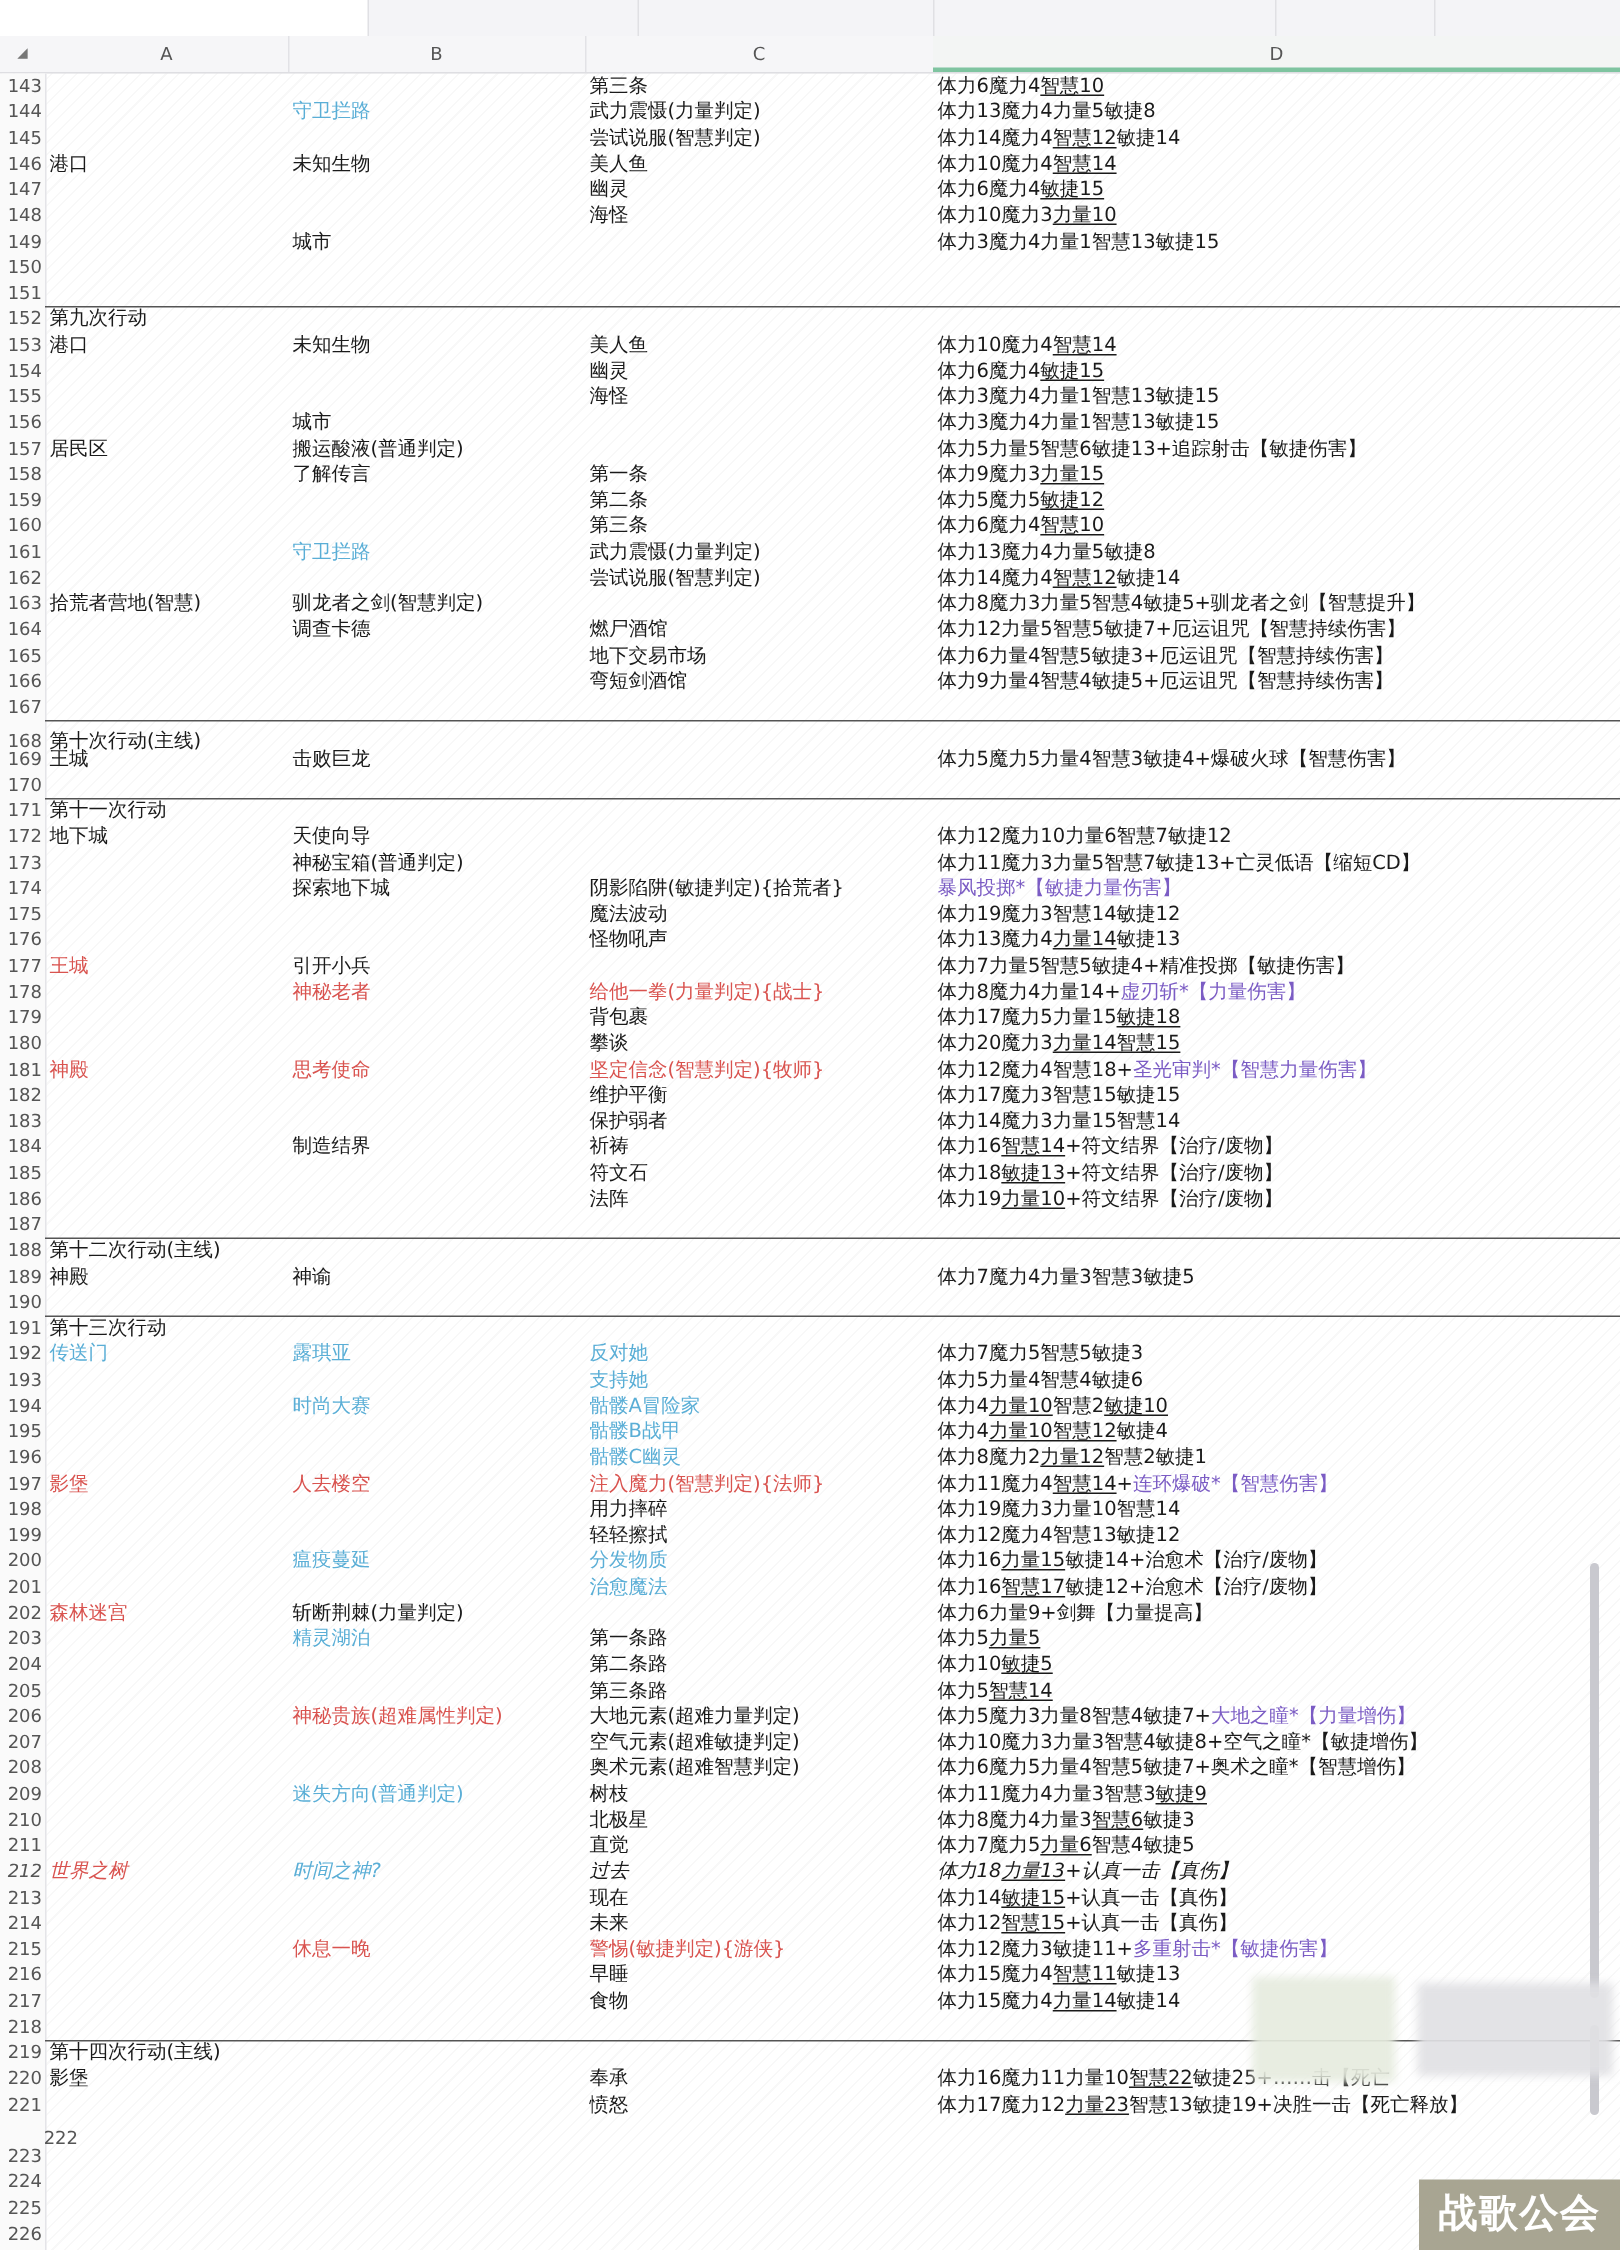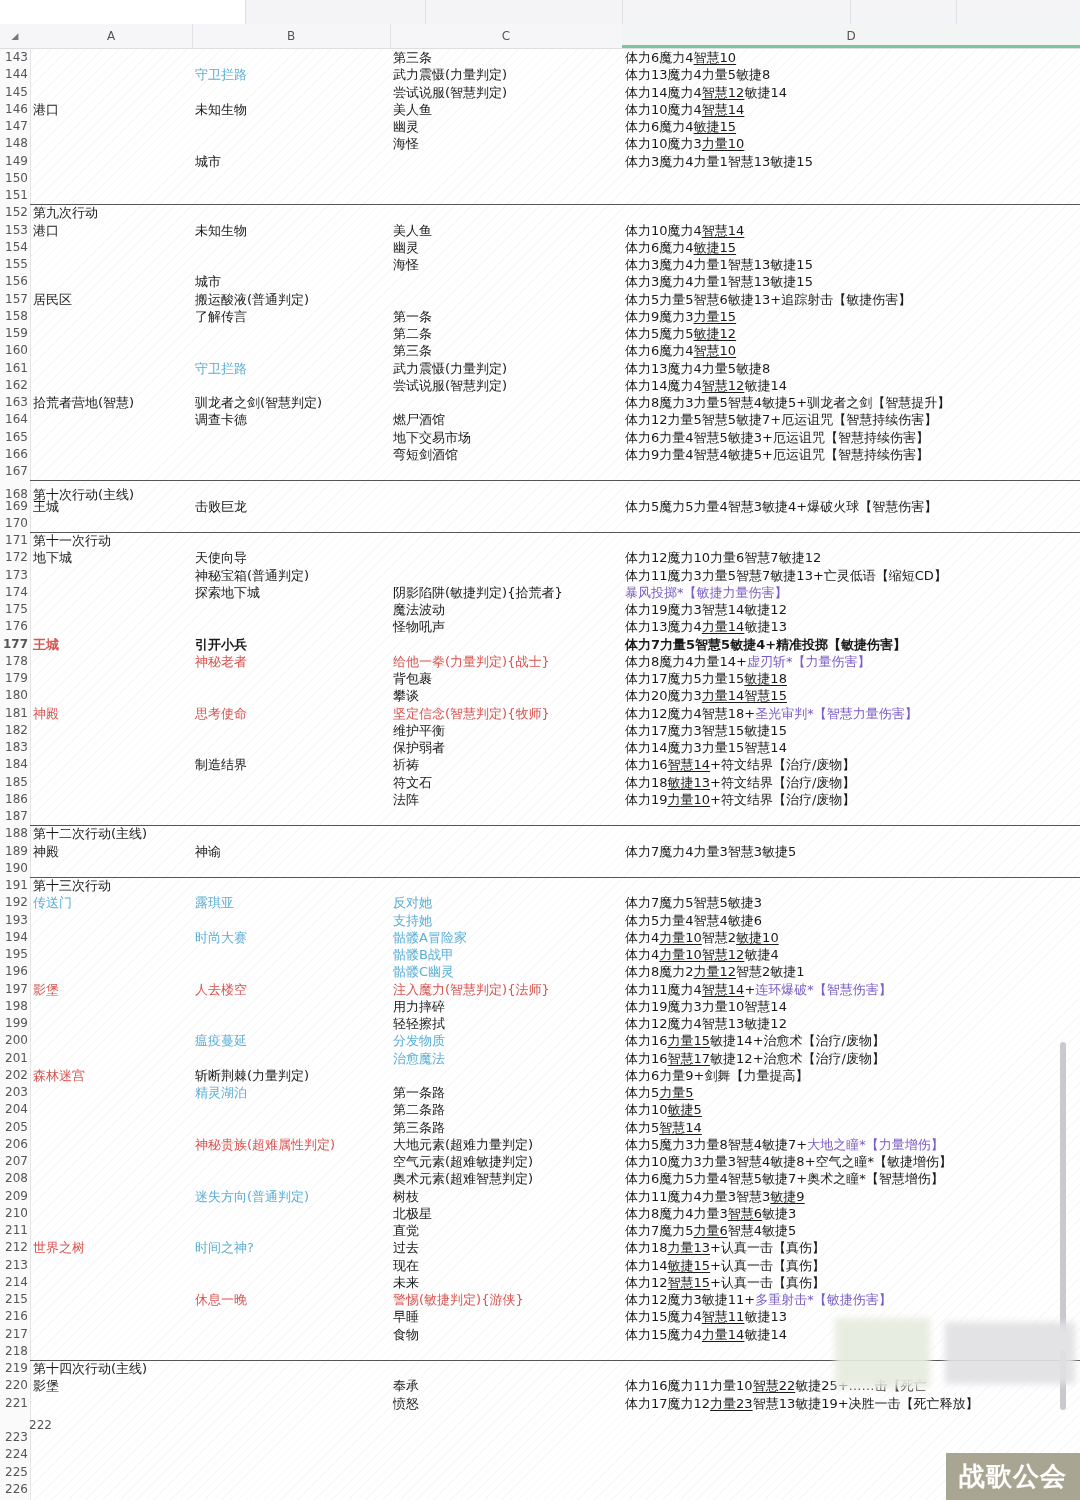--- a/index.html
+++ b/index.html
@@ -225,21 +225,21 @@
     <div class="row" style="top: 601px;">
       <div class="rownum">175</div>
       <div class="cell cC">魔法波动</div>
       <div class="cell cD"><span>体力19魔力3智慧14敏捷12</span></div>
     </div>
     <div class="row" style="top: 618.25px;">
       <div class="rownum">176</div>
       <div class="cell cC">怪物吼声</div>
       <div class="cell cD"><span>体力13魔力4</span><u>力量14</u><span>敏捷13</span></div>
     </div>
-    <div class="row" style="top: 635.5px; font-weight: bold;">
+    <div class="row" style="top: 635.5px;">
       <div class="rownum">177</div>
       <div class="cell cA red">王城</div>
       <div class="cell cB">引开小兵</div>
       <div class="cell cD"><span>体力7力量5智慧5敏捷4+精准投掷【敏捷伤害】</span></div>
     </div>
     <div class="row" style="top: 652.75px;">
       <div class="rownum">178</div>
       <div class="cell cB red">神秘老者</div>
       <div class="cell cC red">给他一拳(力量判定){战士}</div>
       <div class="cell cD"><span>体力8魔力4力量14+</span><span class="purple">虚刃斩*【力量伤害】</span></div>
@@ -412,21 +412,21 @@
     <div class="row" style="top: 1204.75px; padding-left: 36px;">
       <div class="rownum">210</div>
       <div class="cell cC">北极星</div>
       <div class="cell cD"><span>体力8魔力4力量3</span><u>智慧6</u><span>敏捷3</span></div>
     </div>
     <div class="row" style="top: 1222px;">
       <div class="rownum">211</div>
       <div class="cell cC">直觉</div>
       <div class="cell cD"><span>体力7魔力5</span><u>力量6</u><span>智慧4敏捷5</span></div>
     </div>
-    <div class="row" style="top: 1239.25px;">
+    <div class="row" style="top: 1239.25px; font-style: italic;">
       <div class="rownum">212</div>
       <div class="cell cA red">世界之树</div>
       <div class="cell cB blue">时间之神?</div>
       <div class="cell cC">过去</div>
       <div class="cell cD"><span>体力18</span><u>力量13</u><span>+认真一击【真伤】</span></div>
     </div>
     <div class="row" style="top: 1256.5px;">
       <div class="rownum">213</div>
       <div class="cell cC">现在</div>
       <div class="cell cD"><span>体力14</span><u>敏捷15</u><span>+认真一击【真伤】</span></div>

